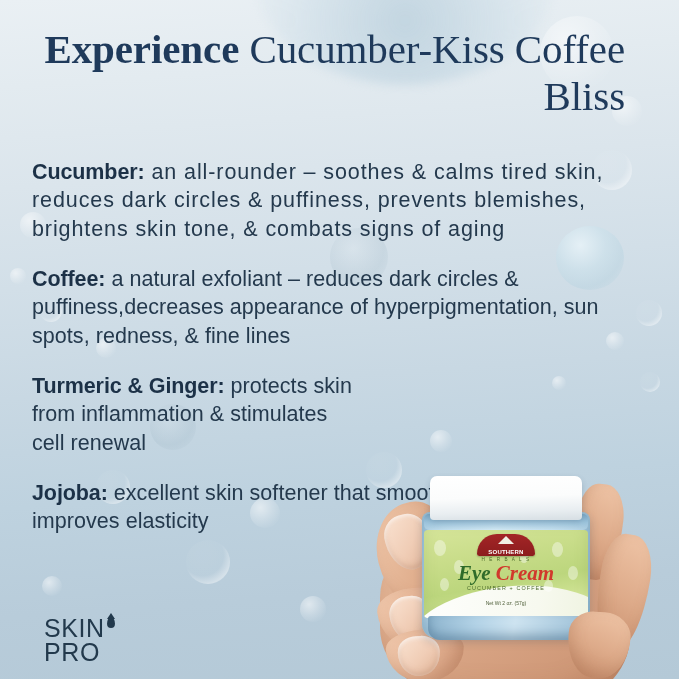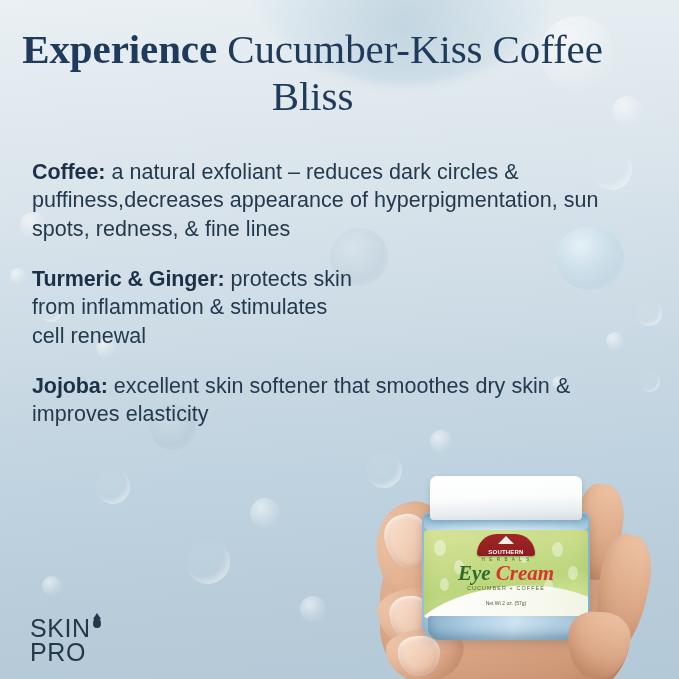--- a/index.html
+++ b/index.html
@@ -78,21 +78,21 @@
         rgba(255,255,255,0) 100%);
     filter: blur(5px);
     pointer-events: none;
   }
 
   
   #headline {
     position: absolute;
     left: 0; top: 26px;
     width: 625px;
-    text-align: center;
+    text-align: right;
     font-family: "Liberation Serif", serif;
     font-size: 41px;
     line-height: 47px;
     color: #1f3a5b;
     letter-spacing: -0.1px;
   }
   #headline .hl-strong { font-weight: bold; }
   #headline .hl-rest   { font-weight: normal; }
 
   
@@ -112,21 +112,21 @@
   .b-label {
     font-weight: bold;
     color: #1c3147;
     letter-spacing: -0.1px;
   }
   .b-gap { letter-spacing: 0.9px; }
 
   
   #logo {
     position: absolute;
-    left: 30px; top: 616px;
+    left: 44px; top: 616px;
     color: #22394c;
     font-size: 25px;
     line-height: 24px;
     letter-spacing: 0.6px;
     font-weight: 300;
   }
   #logo .logo-row { display: flex; align-items: flex-start; }
   #logo .drop {
     width: 8px; height: 11px;
     margin-left: 2px; margin-top: 1px;
@@ -381,20 +381,23 @@
   <div class="bokeh b-soft" style="left:300px;top:596px;width:26px;height:26px;"></div>
   <div class="bokeh b-ring" style="left:366px;top:452px;width:36px;height:36px;"></div>
   <div class="bokeh b-soft" style="left:430px;top:430px;width:22px;height:22px;"></div>
 
   <div id="headline">
     <span class="hl-strong">Experience</span><span class="hl-rest"> Cucumber-Kiss Coffee Bliss</span>
   </div>
 
   <div id="benefits">
 
+    <p class="benefit">
+      <span class="b-label">Cucumber:</span><span class="b-gap">  an all-rounder – soothes &amp; calms tired skin, reduces dark circles &amp; puffiness, prevents blemishes, brightens skin tone, &amp; combats signs of aging</span>
+    </p>
 
     <p class="benefit">
       <span class="b-label">Coffee:</span><span> a natural exfoliant – reduces dark circles &amp; puffiness,decreases appearance of hyperpigmentation, sun spots, redness, &amp; fine lines</span>
     </p>
 
 
     <p class="benefit" style="width:330px;">
       <span class="b-label">Turmeric &amp; Ginger:</span><span> protects skin from inflammation &amp; stimulates cell renewal</span>
     </p>
 

